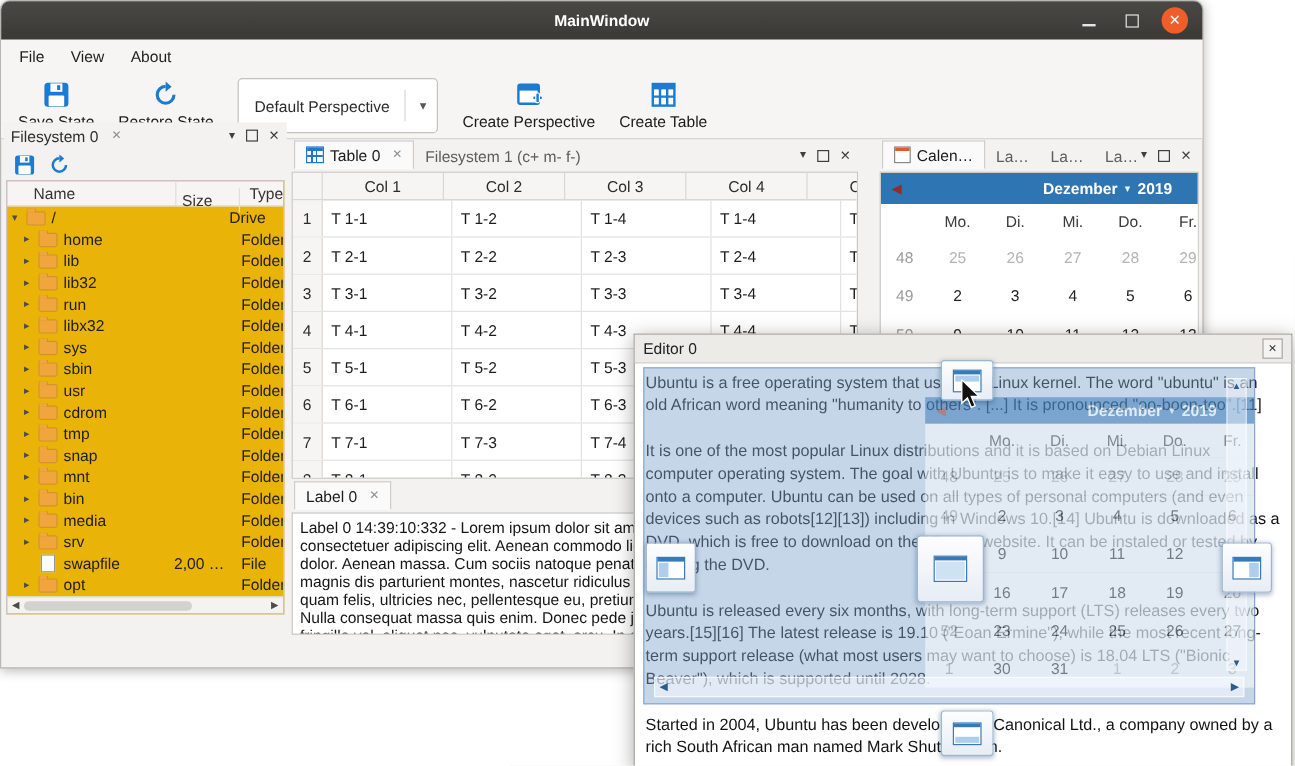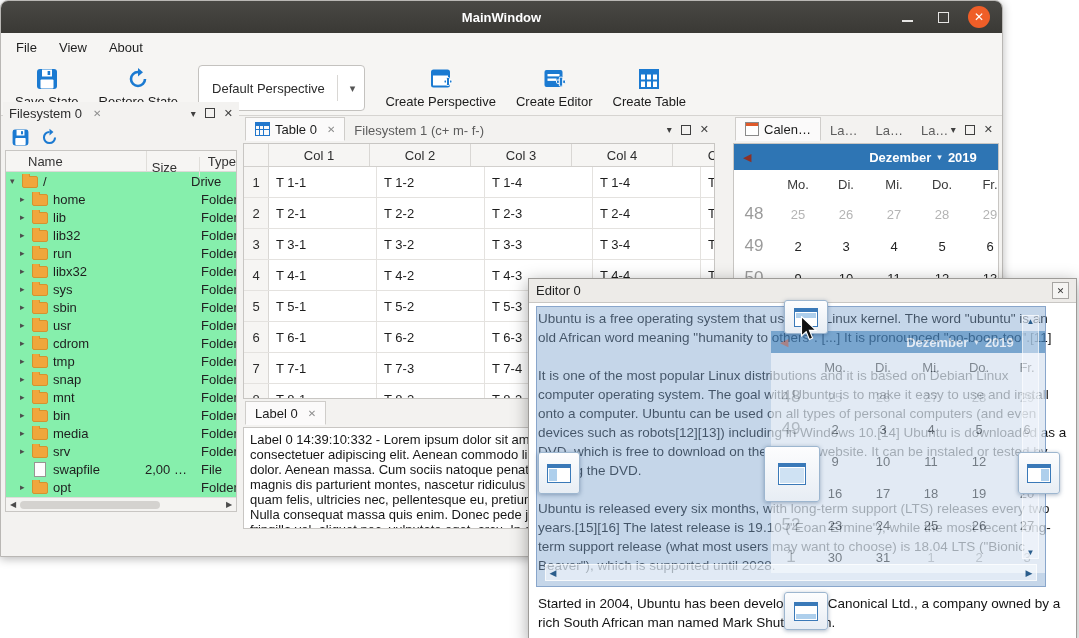--- a/index.html
+++ b/index.html
@@ -40,21 +40,21 @@
   .ctrl-arrow{font-size:10px;}
   .ctrl-float{width:8px;height:8px;border:1.5px solid #3f3f3f;display:inline-block;}
   .ctrl-close{font-size:11px;}
   .dock-tabbar{height:22px;display:flex;align-items:flex-end;padding:0 4px;}
   .tab{height:22px;display:flex;align-items:center;gap:5px;padding:0 9px;color:#5d5d5d;white-space:nowrap;}
   .tab.active{background:#fbfafa;border:1px solid #cfcdca;border-bottom:1px solid #fbfafa;color:#1b1b1b;}
 
   
   .fs-dock{left:2px;top:101px;width:236px;height:412px;}
   .fs-toolbar{height:26px;display:flex;align-items:center;gap:10px;padding:0 8px;}
-  .fs-tree{position:absolute;left:2px;right:2px;top:48px;bottom:2px;background:#86efac;
+  .fs-tree{position:absolute;left:2px;right:2px;top:48px;bottom:2px;background:#eab308;
     border:1px solid #c8c6c3;overflow:hidden;}
   .fs-header{display:flex;height:20px;background:#f6f5f3;border-bottom:1px solid #dcdad7;align-items:center;}
   .fs-hcell{border-right:1px solid #e0deda;height:20px;display:flex;align-items:center;color:#333;}
   .fs-hcell.c0{width:120px;padding-left:22px;}
   .fs-hcell.c1{width:48px;padding-left:5px;margin-top:12px;}
   .fs-hcell.c2{flex:1;padding-left:8px;border-right:none;}
   .fs-row{display:flex;height:18px;align-items:center;}
   .fs-cell{overflow:hidden;white-space:nowrap;}
   .fs-cell.c0{width:120px;display:flex;align-items:center;}
   .fs-cell.c1{width:48px;padding-left:5px;color:#222;}
@@ -98,21 +98,21 @@
   .right-dock{left:730px;top:118px;width:270px;height:412px;}
   .cal-widget{position:absolute;left:2px;right:2px;top:24px;bottom:2px;background:#fff;
     border:1px solid #c8c6c3;overflow:hidden;}
   .cal-nav{height:26px;width:378px;background:#2e75b4;position:relative;display:flex;
     align-items:center;justify-content:center;gap:6px;color:#fff;font-weight:bold;}
   .cal-prev{position:absolute;left:9px;color:#8d3126;font-size:11px;font-weight:normal;}
   .cal-month-arrow{font-size:9px;color:#eaf2fa;}
   .cal-grid{width:378px;}
   .cal-row{display:flex;height:32px;align-items:center;background:#fff;}
   .cal-days{height:28px;}
-  .cal-wk{width:40px;text-align:center;color:#9b9b9b;font-size:17px;flex:none;}
+  .cal-wk{width:40px;text-align:center;color:#9b9b9b;font-size:13px;flex:none;}
   .cal-dh{width:48px;text-align:center;color:#3a3a3a;flex:none;}
   .cal-date{width:48px;text-align:center;color:#242424;flex:none;}
   .cal-date.muted{color:#b4b4b4;}
 
   
   .icon-table{width:13px;height:12px;border:1px solid #2277cc;flex:none;background:
     linear-gradient(to bottom,#2277cc 0 3px,transparent 3px),
     linear-gradient(to right,transparent 0 3.5px,#2277cc 3.5px 4.5px,transparent 4.5px 7.5px,#2277cc 7.5px 8.5px,transparent 8.5px),
     linear-gradient(to bottom,transparent 0 6.5px,#2277cc 6.5px 7.5px,transparent 7.5px);}
   .icon-calendar{width:12px;height:12px;border:1px solid #8a8a8a;flex:none;
@@ -208,30 +208,20 @@
         <span class="combo-arrow">▾</span>
       </div>
       <div class="tool-btn">
         <svg width="24" height="24" viewBox="0 0 24 24">
             <rect x="3" y="3.5" width="17" height="16" rx="1.5" fill="#fff" stroke="#1b7ad1" stroke-width="2"></rect>
             <rect x="3" y="3.5" width="17" height="5" fill="#1b7ad1"></rect>
             <rect x="15" y="13" width="8" height="3" rx="1" fill="#1b7ad1" stroke="#fff"></rect>
             <rect x="17.5" y="10.5" width="3" height="8" rx="1" fill="#1b7ad1" stroke="#fff"></rect>
           </svg>
         <span>Create Perspective</span>
-      </div>
-      <div class="tool-btn">
-        <svg width="24" height="24" viewBox="0 0 24 24">
-            <rect x="2.5" y="3" width="18" height="17" rx="2" fill="#1b7ad1"></rect>
-            <rect x="5.5" y="7" width="12" height="2.4" fill="#fff"></rect>
-            <rect x="5.5" y="11.5" width="9" height="2.4" fill="#fff"></rect>
-            <rect x="14.5" y="13" width="9" height="3.4" rx="1" fill="#1b7ad1" stroke="#fff"></rect>
-            <rect x="17.3" y="10.2" width="3.4" height="9" rx="1" fill="#1b7ad1" stroke="#fff"></rect>
-          </svg>
-        <span>Create Editor</span>
       </div>
       <div class="tool-btn">
         <svg width="24" height="24" viewBox="0 0 24 24">
             <rect x="3" y="3" width="18" height="18" fill="#fff" stroke="#1b7ad1" stroke-width="2"></rect>
             <rect x="3" y="3" width="18" height="4.5" fill="#1b7ad1"></rect>
             <line x1="9" y1="3" x2="9" y2="21" stroke="#1b7ad1" stroke-width="2"></line>
             <line x1="15" y1="3" x2="15" y2="21" stroke="#1b7ad1" stroke-width="2"></line>
             <line x1="3" y1="13.5" x2="21" y2="13.5" stroke="#1b7ad1" stroke-width="2"></line>
           </svg>
         <span>Create Table</span>

